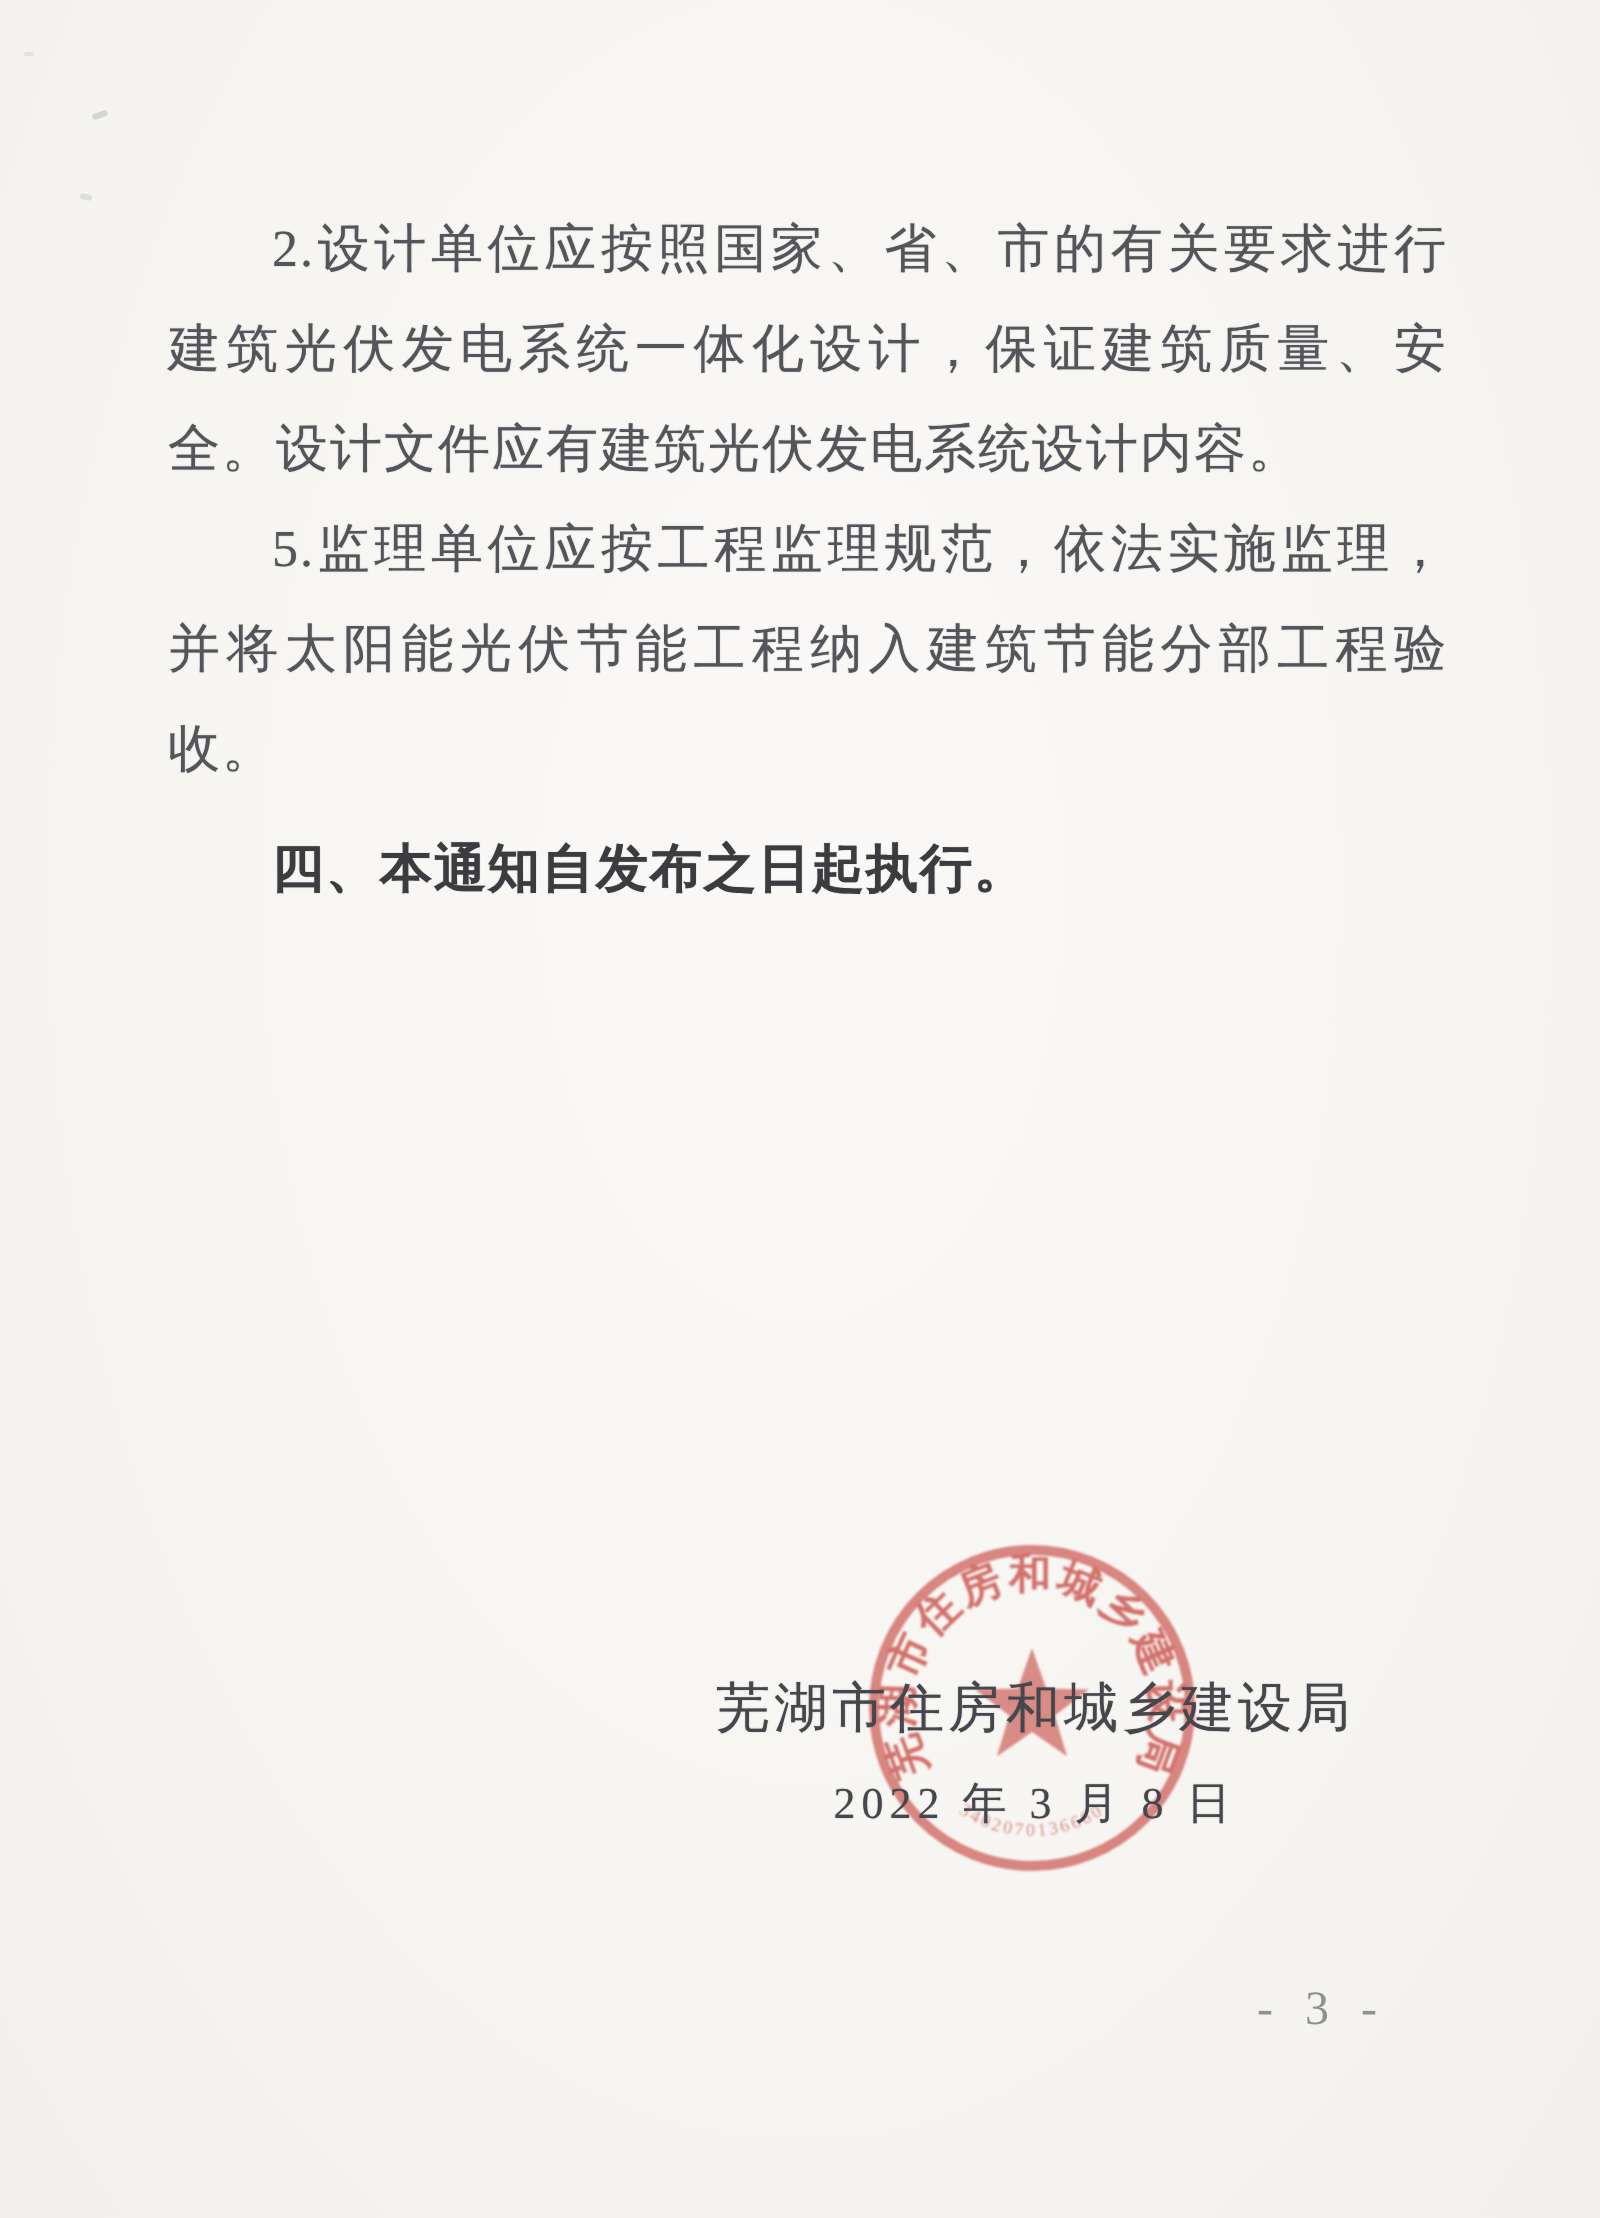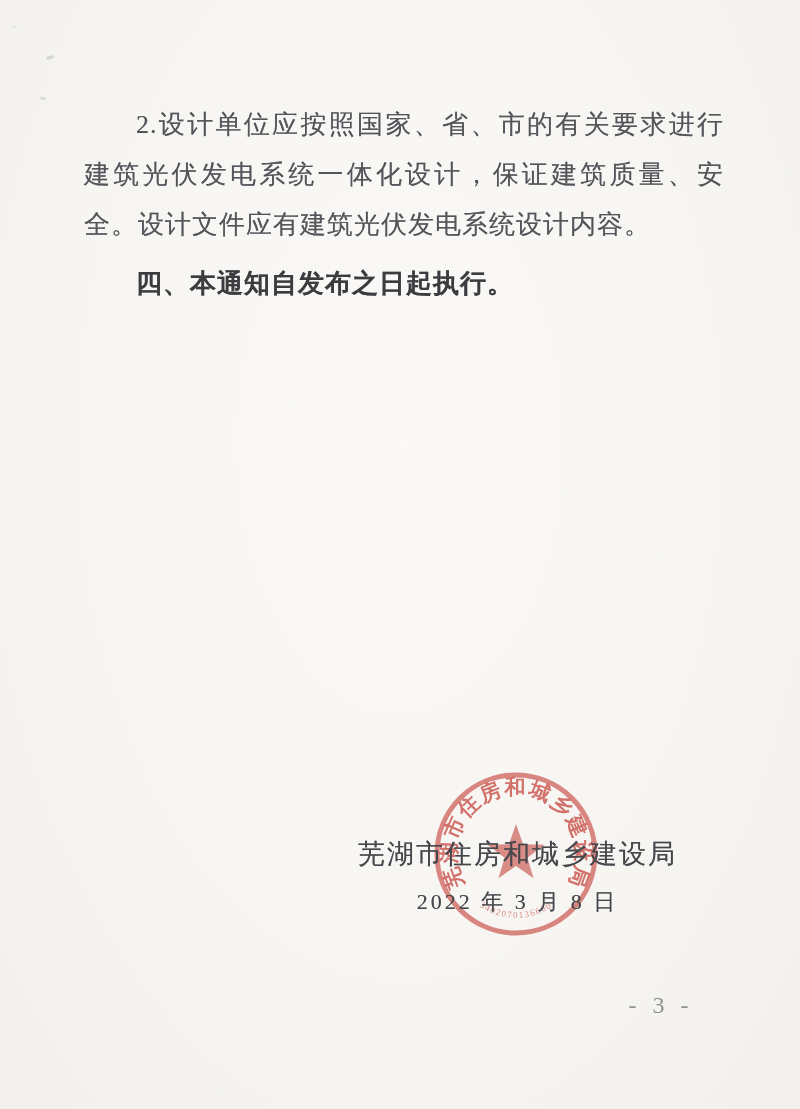--- a/index.html
+++ b/index.html
@@ -28,21 +28,21 @@
     font-size: 26px;
     line-height: 50px;
     letter-spacing: 1px;
     color: #54555a;
     text-align: justify;
     text-shadow: 0 0 .6px rgba(90,90,96,.55);
   }
   .body-text p { margin: 0; text-indent: 2em; }
   .closing {
     margin-top: 10px !important;
-    font-family: Liberation Mono, monospace;
+    font-family: Liberation Serif, serif;
     font-weight: bold;
     color: #3b3c3f;
     text-shadow: 0 0 .5px rgba(50,50,55,.6);
   }
 
   
   .seal {
     position: absolute;
     left: 421px; top: 758px;
     width: 190px; height: 192px;
@@ -89,20 +89,21 @@
 <body>
 
 <div class="page">
 
   <span class="artifact a1"></span>
   <span class="artifact a2"></span>
   <span class="artifact a3"></span>
 
   <div class="body-text">
     <p>2.设计单位应按照国家、省、市的有关要求进行建筑光伏发电系统一体化设计，保证建筑质量、安全。设计文件应有建筑光伏发电系统设计内容。</p>
+    <p>5.监理单位应按工程监理规范，依法实施监理，并将太阳能光伏节能工程纳入建筑节能分部工程验收。</p>
     <p class="closing">四、本通知自发布之日起执行。</p>
   </div>
 
   <svg class="seal" viewBox="0 0 190 190" xmlns="http://www.w3.org/2000/svg">
     <defs>
       <path id="arcTop" d="M 43,125 A 60,60 0 1 1 147,125" fill="none"></path>
       <path id="arcBottom" d="M 53.9,144 A 64,64 0 0 0 136.1,144" fill="none"></path>
     </defs>
     <circle cx="95" cy="95" r="79" fill="none" stroke-width="5" opacity="0.85" stroke="#cb544d"></circle>
     <polygon points="95,65 102.1,85.3 123.5,85.7 106.4,98.7 112.6,119.3 95,107 77.4,119.3 83.6,98.7 66.5,85.7 87.9,85.3" opacity="0.8" fill="#cb544d"></polygon>

